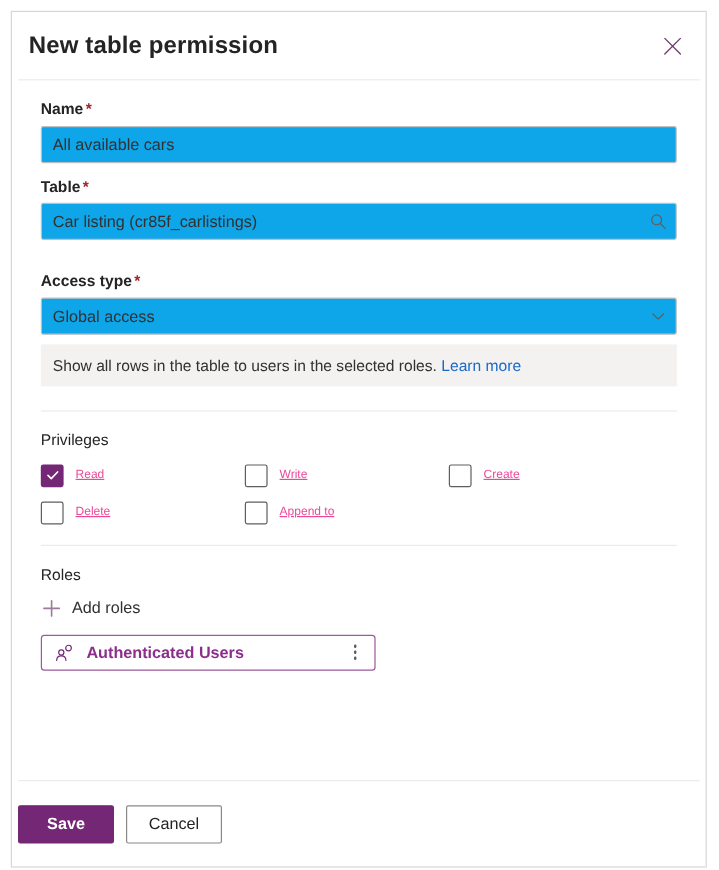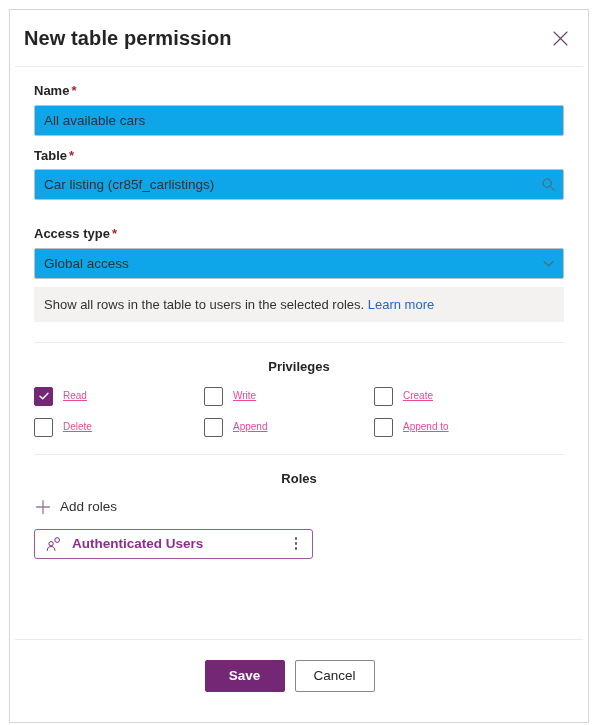--- a/index.html
+++ b/index.html
@@ -175,25 +175,24 @@
 
   
   .sec-divider {
     height: 1px;
     background: #ebebeb;
     margin: 20px 0 0 0;
   }
 
   .section-title {
     font-size: 13px;
-    font-weight: 700;
+    font-weight: 400;
     color: #242424;
     margin: 16px 0 12px 0;
     line-height: 1.2;
-    text-align: center;
   }
 
   
   .priv-grid {
     display: grid;
     grid-template-columns: 170px 170px 1fr;
     row-gap: 12px;
     margin-bottom: 0;
   }
   .priv-item {
@@ -302,24 +301,24 @@
     border-radius: 50%;
     background: #5b5b5b;
   }
 
   
   .dlg-footer {
     flex: 0 0 auto;
     height: 72px;
     box-sizing: border-box;
     border-top: 1px solid #ebebeb;
-    margin: 11px 5px;
-    display: flex;
-    align-items: center;
-    justify-content: center;
+    margin: 0 5px;
+    display: flex;
+    align-items: center;
+    justify-content: flex-start;
     gap: 10px;
     padding: 0 19px 0 0;
   }
   .btn {
     min-width: 80px;
     height: 32px;
     box-sizing: border-box;
     font-family: "Liberation Sans", sans-serif;
     font-size: 13.5px;
     font-weight: 600;
@@ -433,26 +432,20 @@
         <span class="priv-label">Create</span>
       </div>
 
       <div class="priv-item">
         <span class="cbox">
           
         </span>
         <span class="priv-label">Delete</span>
       </div>
 
-      <div class="priv-item">
-        <span class="cbox">
-          
-        </span>
-        <span class="priv-label">Append</span>
-      </div>
 
       <div class="priv-item">
         <span class="cbox">
           
         </span>
         <span class="priv-label">Append to</span>
       </div>
 
     </div>
 

